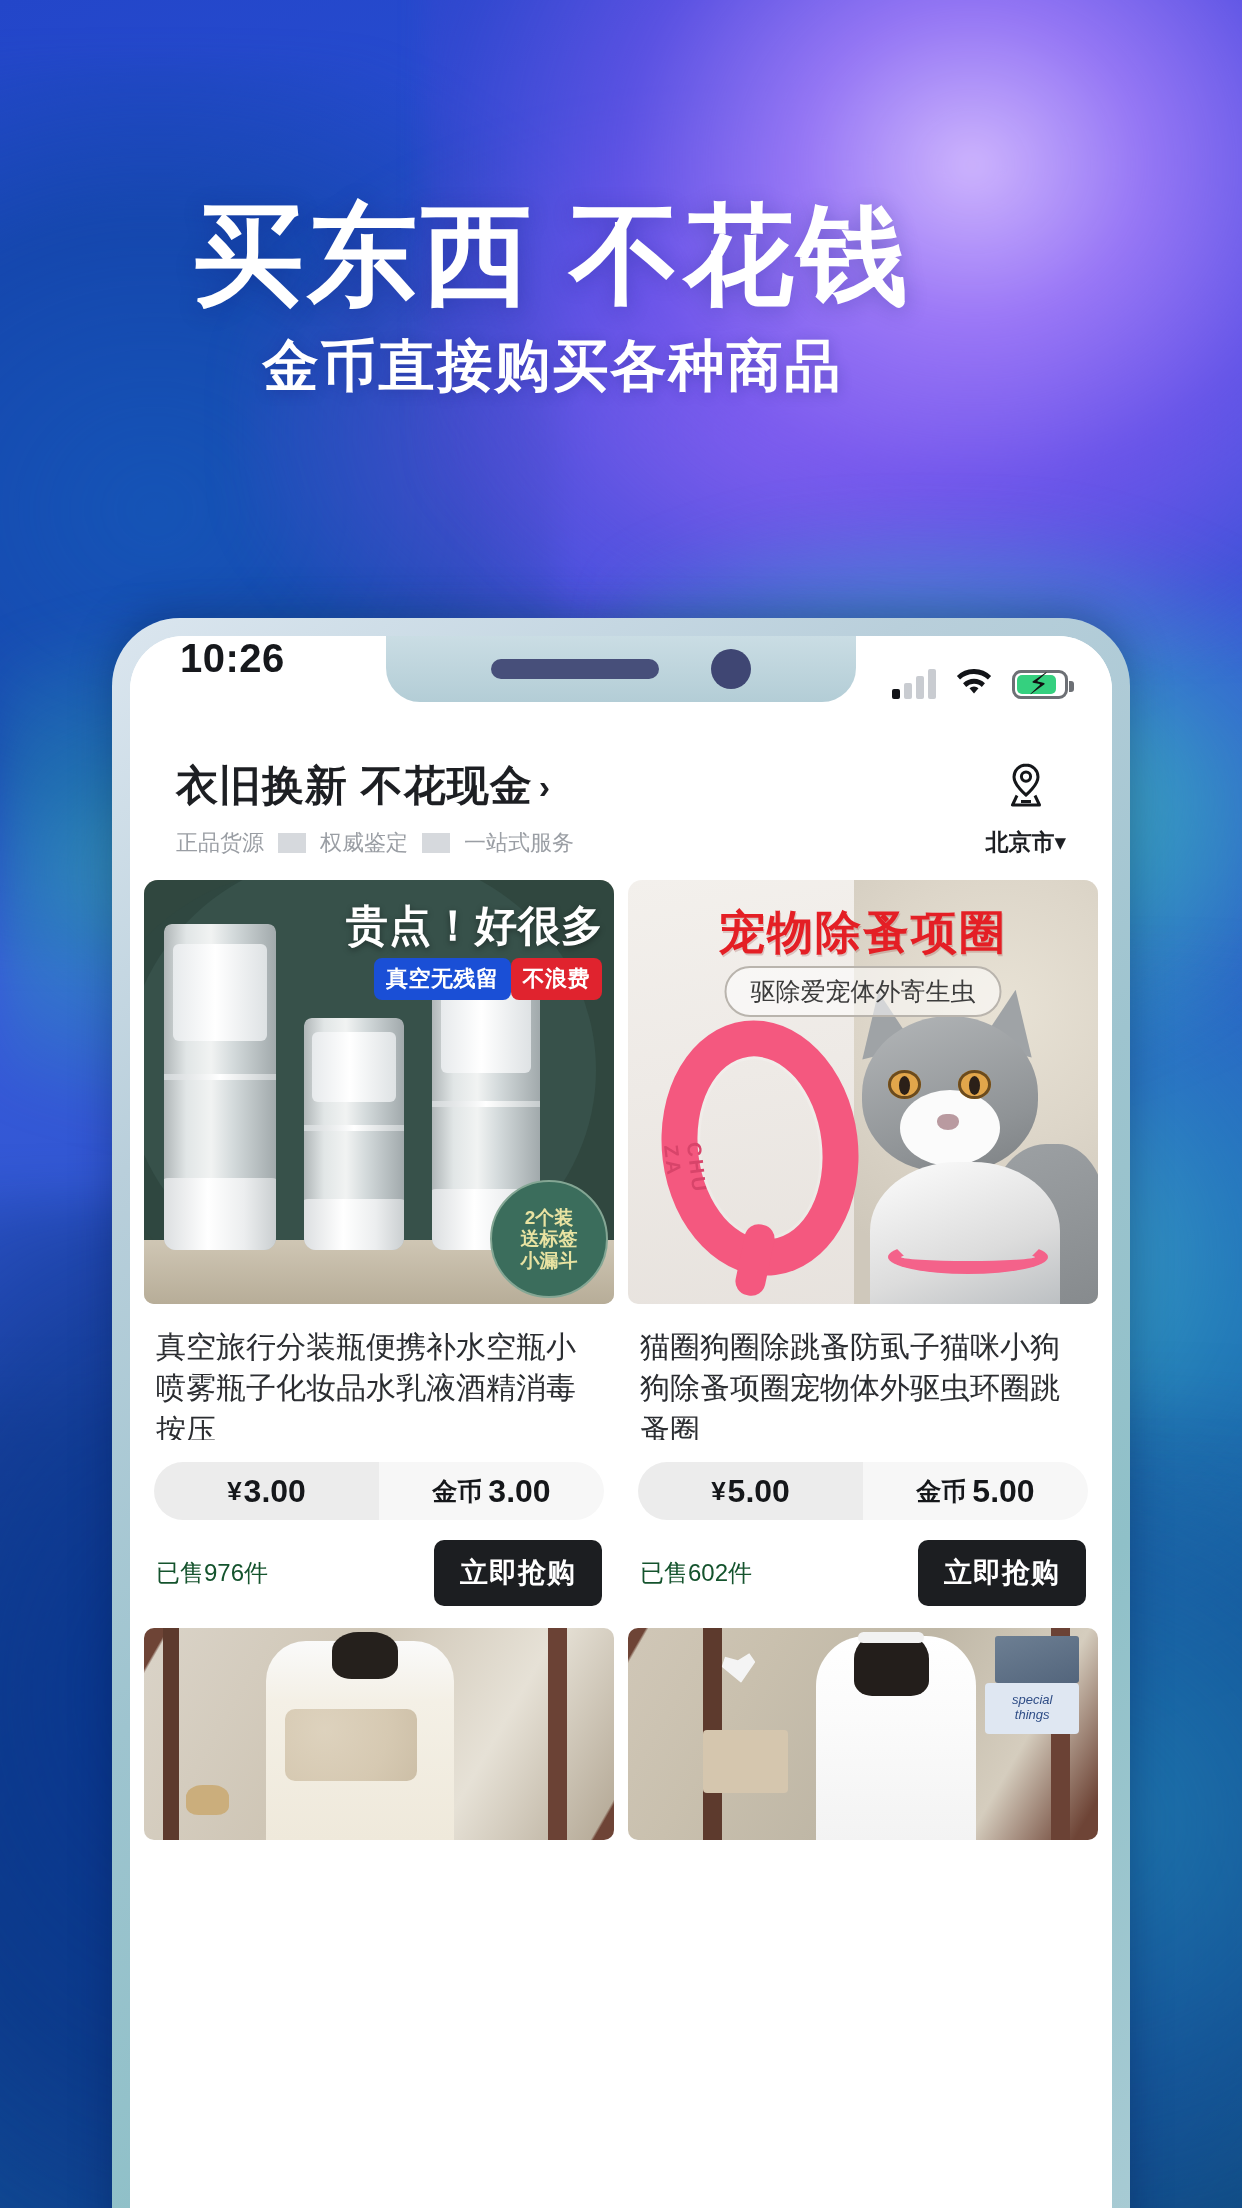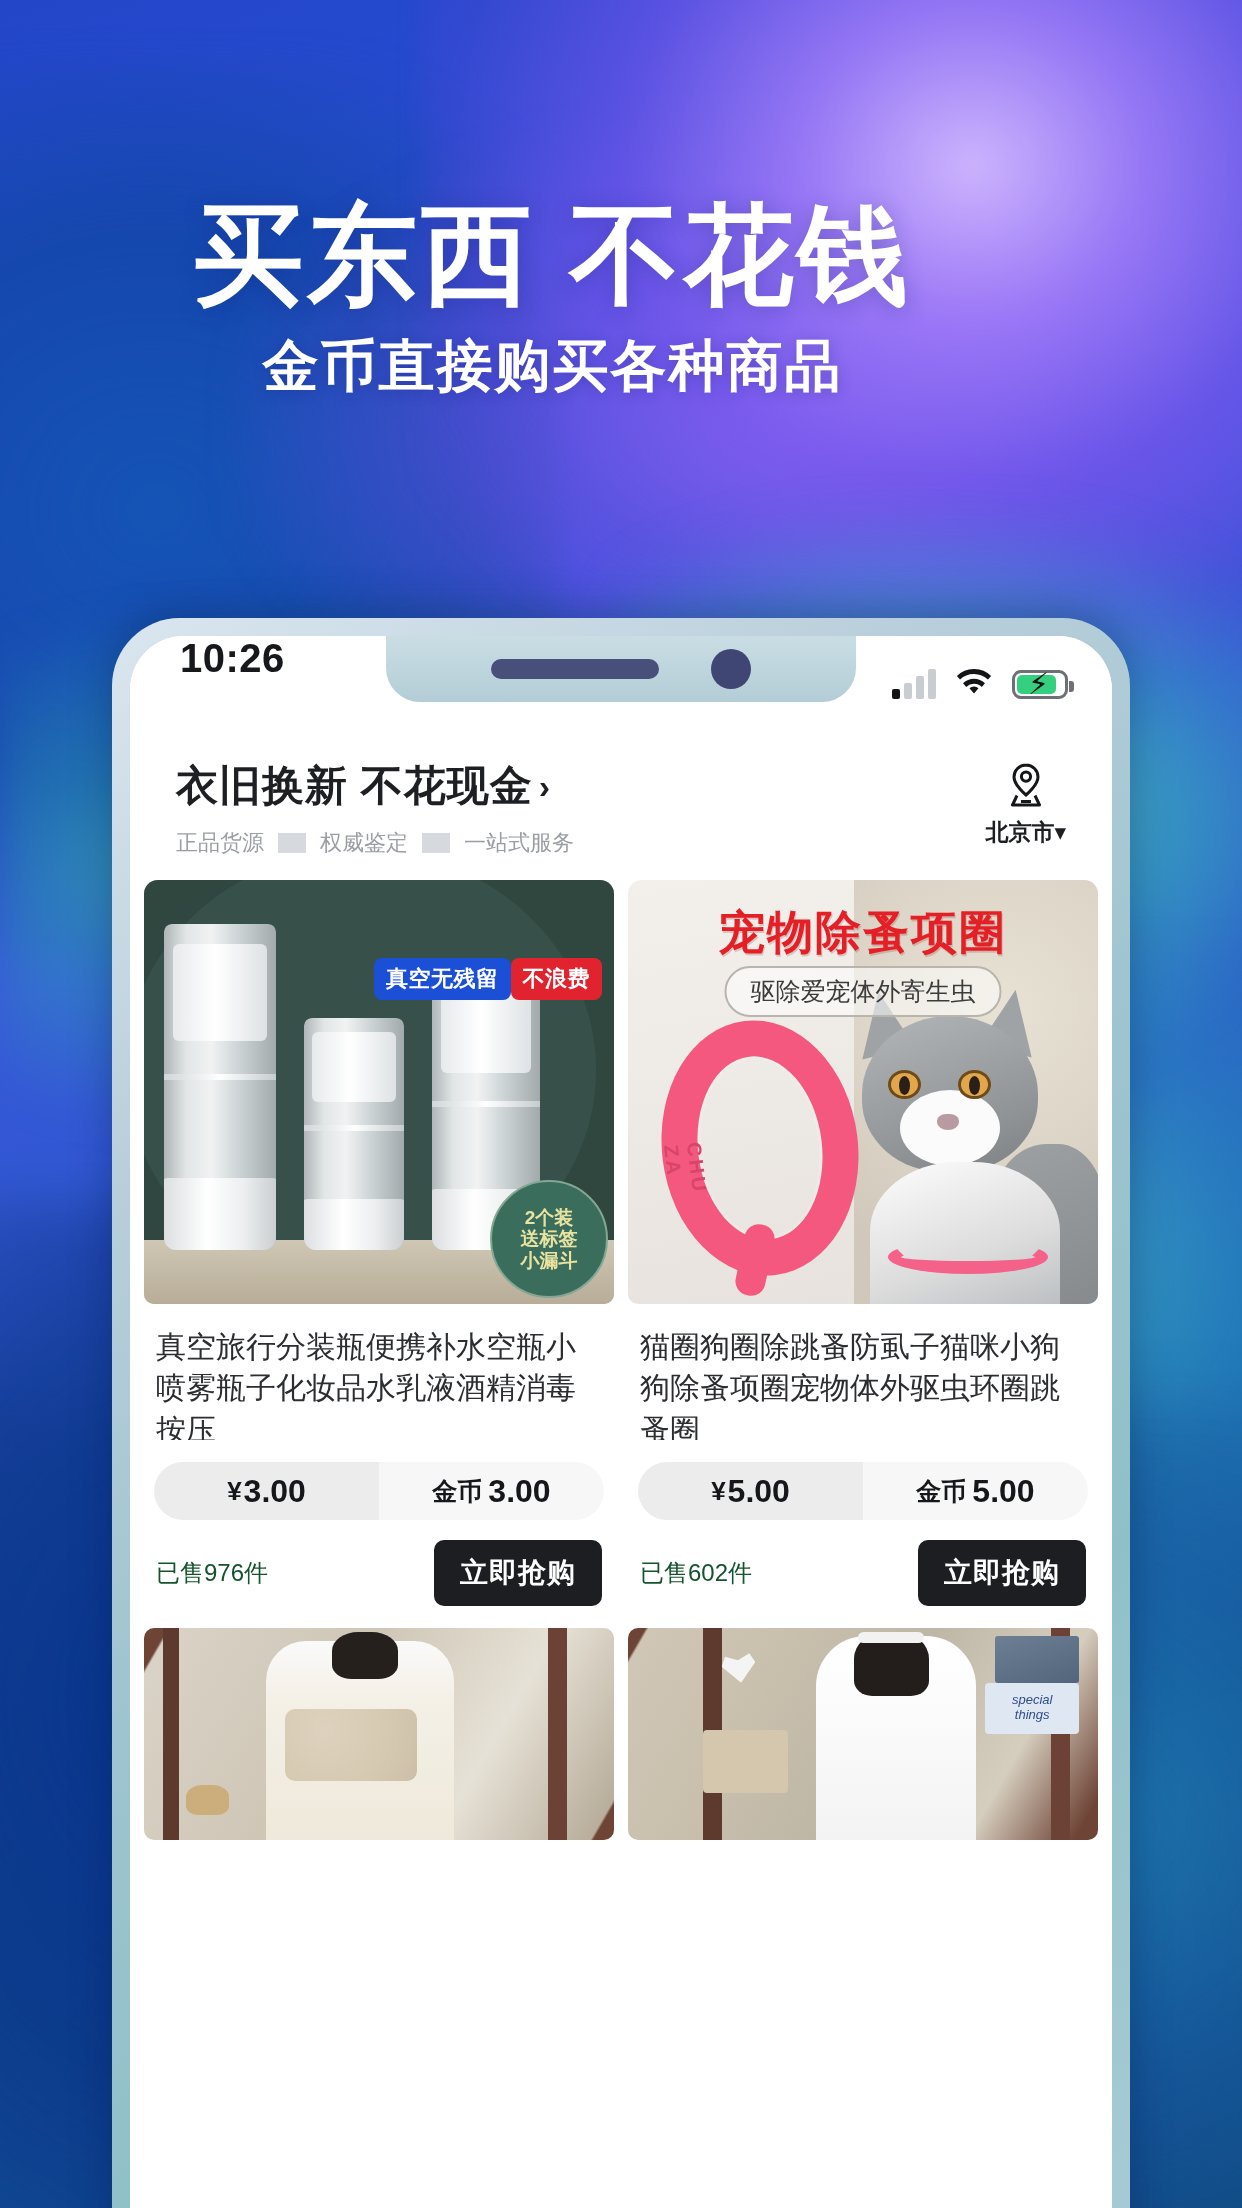--- a/index.html
+++ b/index.html
@@ -141,21 +141,21 @@
     padding:26px 46px 10px 46px; background:#fff;
   }
   #hdr-title { font-size:42px; font-weight:bold; color:#1d1f23; letter-spacing:1px;
                display:flex; align-items:center; gap:6px; }
   #hdr-chev { font-size:34px; font-weight:bold; color:#1d1f23; }
   #hdr-tags { margin-top:14px; display:flex; align-items:center; font-size:22px; color:#9a9ea4; }
   #hdr-tags span { padding:0 14px; }
   #hdr-tags span:first-child { padding-left:0; }
   .tagdiv { width:1px; height:20px; background:#d6d9dd; }
   #locbox { display:flex; flex-direction:column; align-items:center; padding-top:4px; }
-  #loc-text { margin-top:5px; font-size:23px; font-weight:bold; color:#1d1f23; }
+  #loc-text { margin-top:15px; font-size:23px; font-weight:bold; color:#1d1f23; }
 
   
   #grid { display:flex; gap:14px; padding:12px 14px 0 14px; background:#fff; }
   .card { width:50%; background:#fff; border-radius:14px; overflow:hidden; }
   .pimg { position:relative; width:100%; height:424px; overflow:hidden; border-radius:10px; }
 
   
   .art1 { position:absolute; inset:0; background:linear-gradient(180deg,#c9c2b2 0%,#c4bdad 100%); }
   .art1 .disc { position:absolute; left:-18px; top:-30px; width:470px; height:440px;
                 border-radius:50%; background:#37514a; }
@@ -397,20 +397,21 @@
                 <span class="cap"></span>
                 <span class="ring"></span>
                 <span class="base"></span>
             </div>
             <div class="bottle" id="bC">
               <span class="body"></span>
                 <span class="cap"></span>
                 <span class="ring"></span>
                 <span class="base"></span>
             </div>
+            <div class="t1">贵点！好很多</div>
             <div class="badges">
               <span class="bdg blue">真空无残留</span>
               <span class="bdg red">不浪费</span>
             </div>
             <div class="circ">
               <span>2个装</span>
               <span>送标签</span>
               <span>小漏斗</span>
             </div>
           </div>

